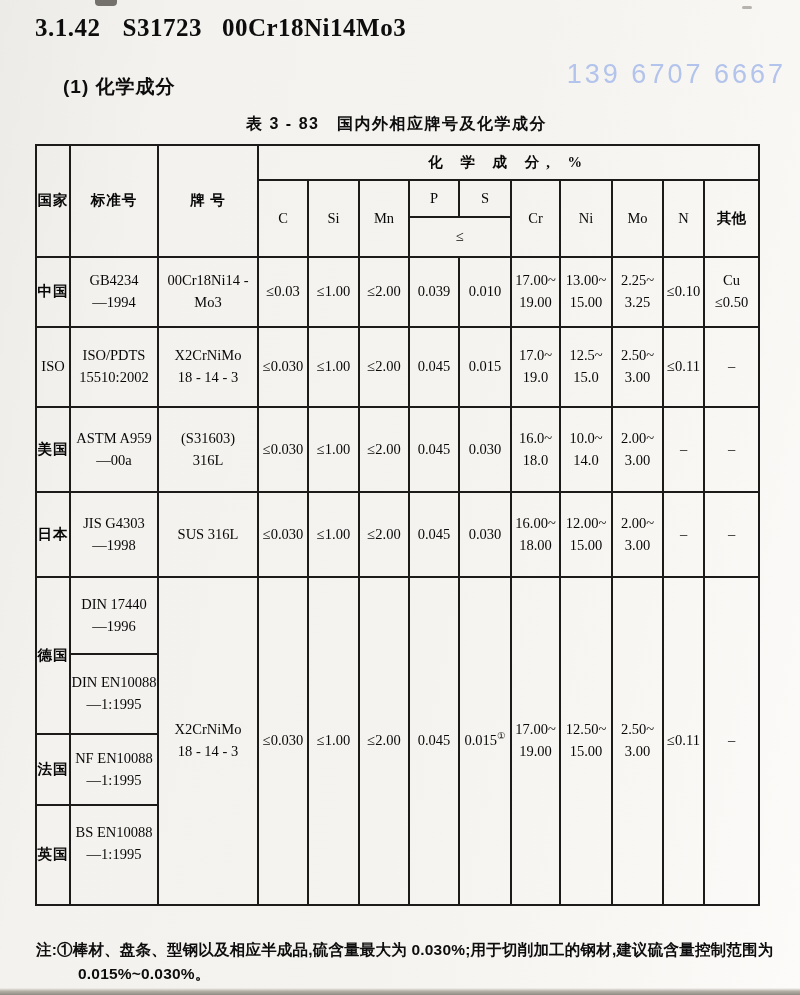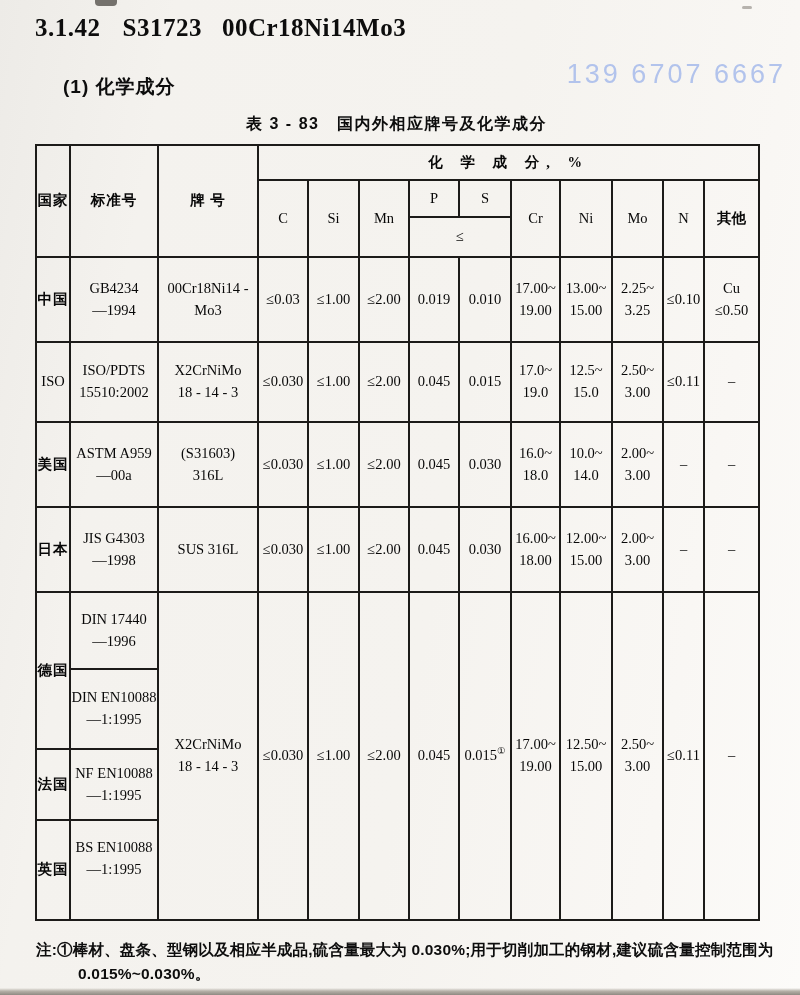--- a/index.html
+++ b/index.html
@@ -97,34 +97,34 @@
     <td rowspan="2" class="elem">Cr</td>
     <td rowspan="2" class="elem">Ni</td>
     <td rowspan="2" class="elem">Mo</td>
     <td rowspan="2" class="elem">N</td>
     <td rowspan="2" class="cn" style="letter-spacing:0;">其他</td>
   </tr>
   <tr style="height:40px">
     <td colspan="2" class="le-cell">≤</td>
   </tr>
 
-  <tr style="height:85px">
+  <tr style="height:70px">
     <td class="cn">中国</td>
     <td>
           <div>GB4234</div>
           <div>—1994</div>
         </td>
     <td>
           <div>00Cr18Ni14 -</div>
           <div>Mo3</div>
         </td>
     <td>≤0.03</td>
     <td>≤1.00</td>
     <td>≤2.00</td>
-    <td>0.019</td>
+    <td>0.039</td>
     <td>0.010</td>
     <td>
           <div>17.00~</div>
           <div>19.00</div>
         </td>
     <td>
           <div>13.00~</div>
           <div>15.00</div>
         </td>
     <td>

